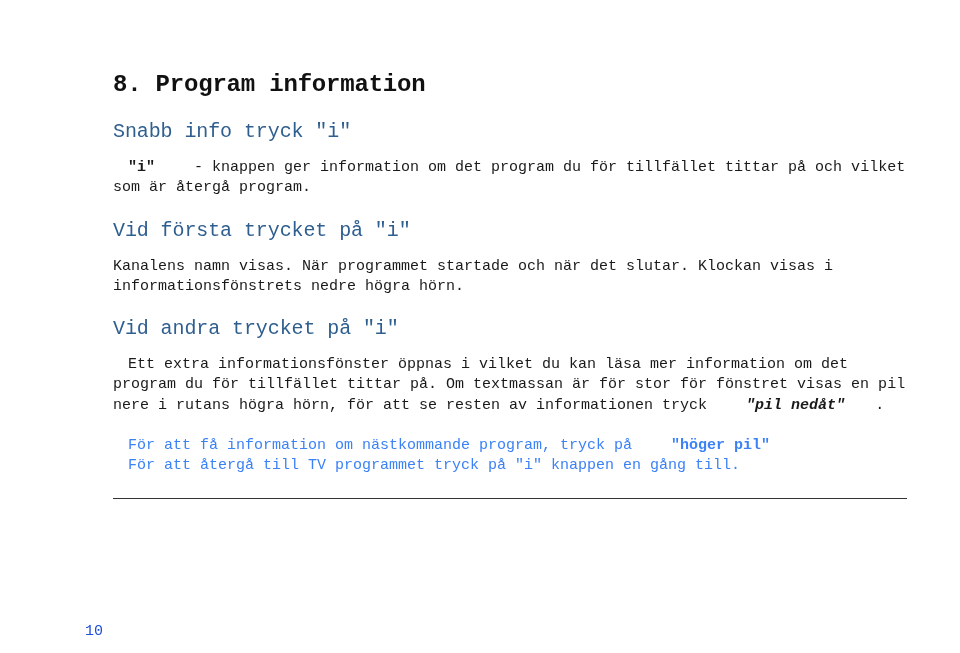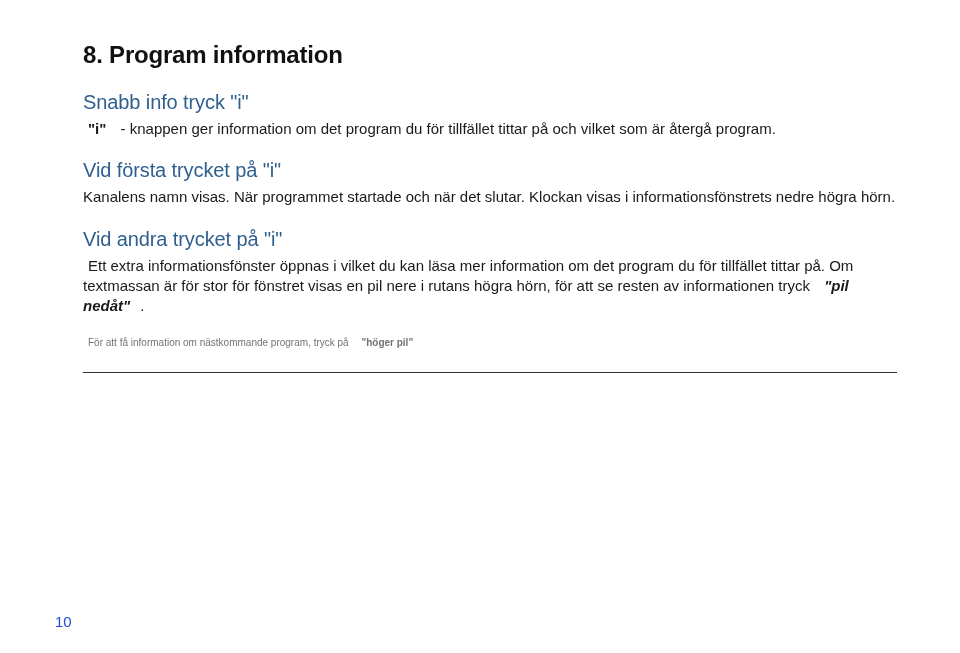--- a/index.html
+++ b/index.html
@@ -1,15 +1,15 @@
 <!DOCTYPE html>
 <html><head>
 <meta charset="utf-8">
 <style>
-  * { margin: 5px; padding: 0; box-sizing: border-box; }
+  * { margin: 15px; padding: 0; box-sizing: border-box; font-family: Liberation Mono, monospace; }
   body {
     width: 960px;
     height: 653px;
     background: #fff;
     font-family: "Segoe UI", "Helvetica Neue", Arial, sans-serif;
     color: #1a1a1a;
     padding: 26px 68px 20px 68px;
     position: relative;
   }
   .section-title {
@@ -27,23 +27,23 @@
     letter-spacing: -0.1px;
   }
   .body-text {
     font-size: 15px;
     line-height: 1.35;
     color: #1a1a1a;
     margin-bottom: 20px;
     font-weight: 400;
   }
   .body-text-last {
-    font-size: 10px;
+    font-size: 15px;
     line-height: 1.35;
-    color: #737373;
+    color: #3b82f6;
     margin-bottom: 22px;
   }
   .b { font-weight: 700; }
   .bi { font-weight: 700; font-style: italic; }
   .hr {
     border: none;
     border-top: 1px solid #333;
     margin-top: 8px;
   }
   .page-num {
@@ -66,17 +66,18 @@
 
 <div class="subheading">Vid första trycket på "i"</div>
 <p class="body-text">Kanalens namn visas. När programmet startade och när det slutar. Klockan visas i informationsfönstrets nedre högra hörn.</p>
 
 <div class="subheading">Vid andra trycket på "i"</div>
 <p class="body-text">
   <span>Ett extra informationsfönster öppnas i vilket du kan läsa mer information om det program du för tillfället tittar på. Om textmassan är för stor för fönstret visas en pil nere i rutans högra hörn, för att se resten av informationen tryck </span><span class="bi">"pil nedåt"</span><span>.</span>
 </p>
 <p class="body-text-last">
   <span>För att få information om nästkommande program, tryck på </span><span class="b">"höger pil"</span><br>
+  <span>För att återgå till TV programmet tryck på "i" knappen en gång till.</span>
 </p>
 
 <hr class="hr">
 
 <div class="page-num">10</div>
 
 </body></html>

